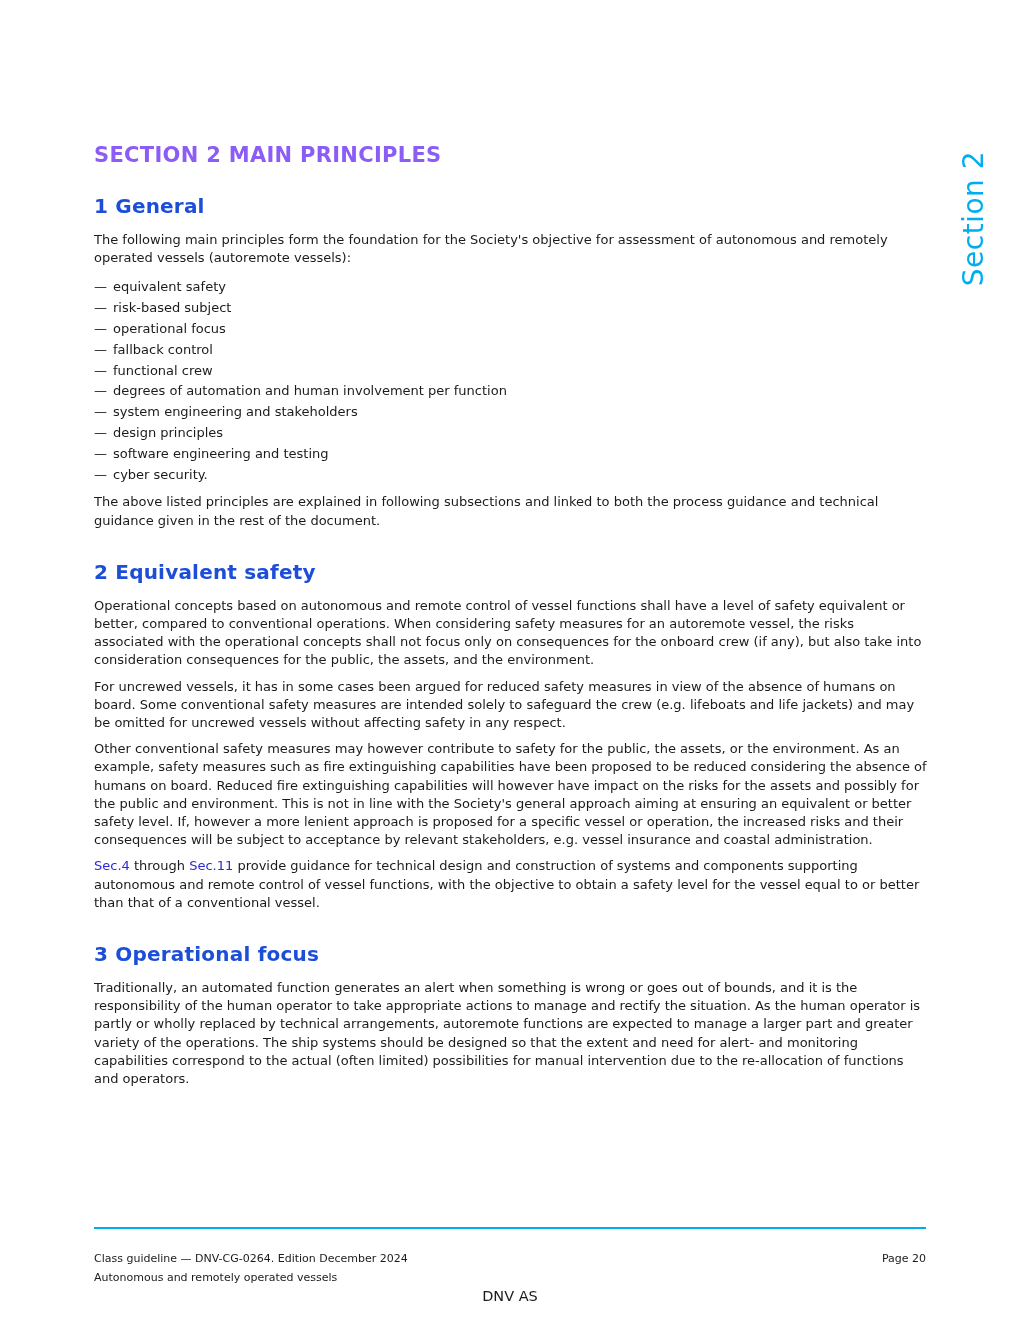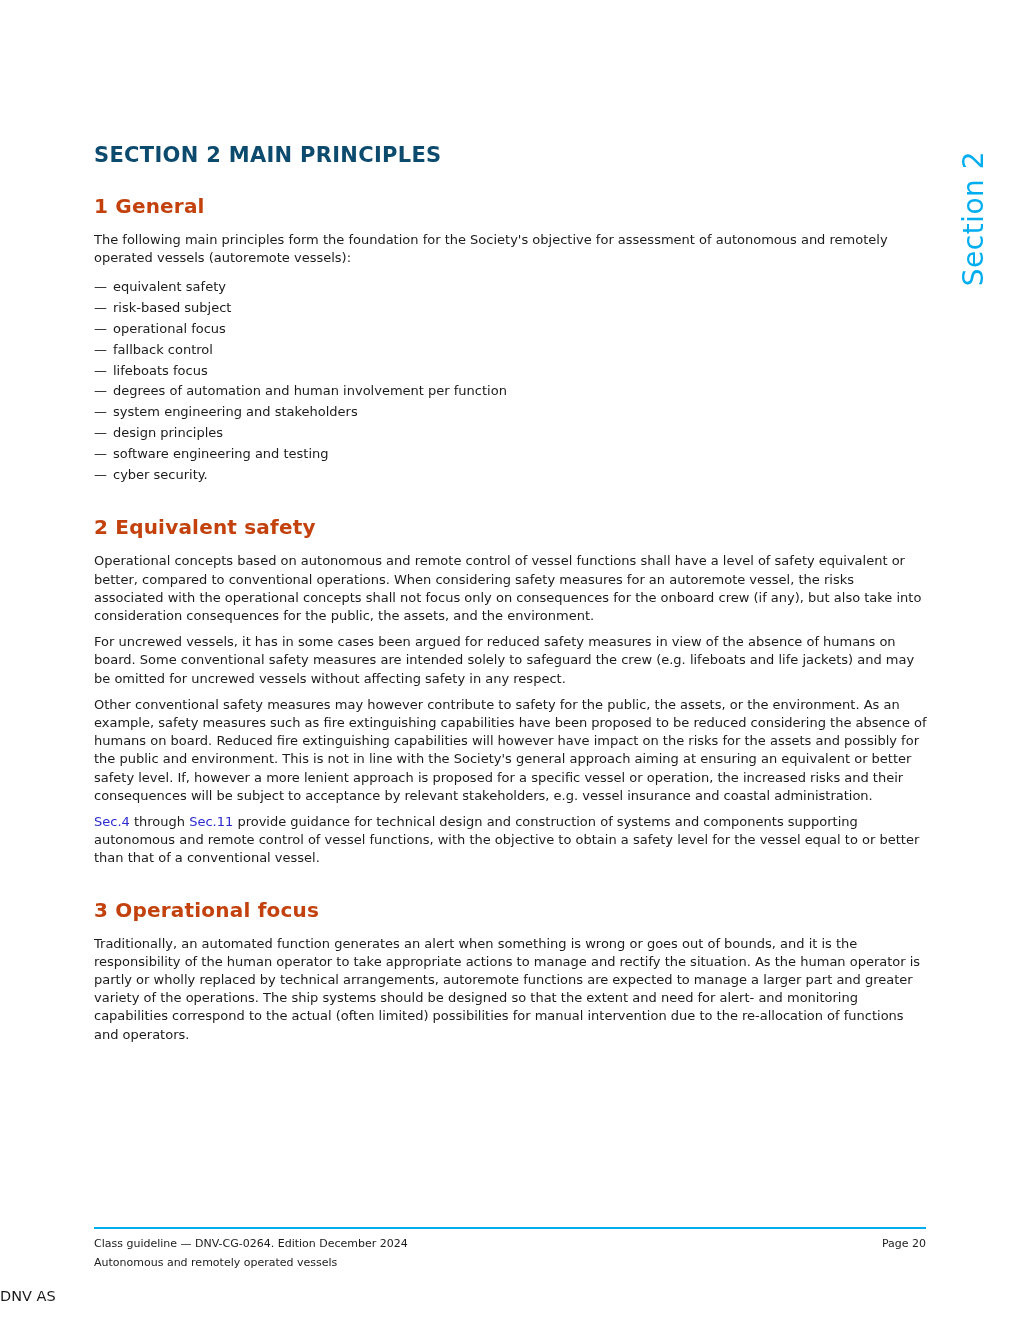--- a/index.html
+++ b/index.html
@@ -12,28 +12,28 @@
     color: #1b1b1b;
     overflow: hidden;
   }
   .content {
     position: absolute;
     left: 94px;
     top: 143px;
     width: 833px;
   }
   .doc-title {
-    color: #0c4a6e;
+    color: #8b5cf6;
     font-size: 21px;
     font-weight: bold;
     margin: 0;
     letter-spacing: 0.3px;
   }
   .sec-heading {
-    color: #c2410c;
+    color: #1d4ed8;
     font-size: 20px;
     font-weight: bold;
     margin: 30px 0 13px 0;
     letter-spacing: 0.2px;
   }
   .sec-heading.first { margin-top: 27px; }
   .para {
     font-size: 13px;
     line-height: 18.2px;
     margin: 8px 0 0 0;
@@ -64,34 +64,34 @@
     color: #00aeef;
     font-size: 28px;
     letter-spacing: 0.5px;
   }
   .footer {
     position: absolute;
     left: 94px;
     right: 94px;
     top: 1227px;
     border-top: 2px solid #00aeef;
-    padding-top: 5px;
+    padding-top: 20px;
     font-size: 11px;
     line-height: 19px;
   }
   .footer-row {
     display: flex;
     justify-content: space-between;
   }
   .publisher {
     position: absolute;
     left: 0;
     right: 0;
     top: 1288px;
-    text-align: left;
+    text-align: center;
     font-size: 14.5px;
   }
 </style>
 </head>
 <body>
 
 <div class="page">
 
   <div class="side-label">Section 2</div>
 
@@ -114,21 +114,21 @@
         <li>
             <span class="dash">—</span>
             <span>operational focus</span>
           </li>
         <li>
             <span class="dash">—</span>
             <span>fallback control</span>
           </li>
         <li>
             <span class="dash">—</span>
-            <span>lifeboats focus</span>
+            <span>functional crew</span>
           </li>
         <li>
             <span class="dash">—</span>
             <span>degrees of automation and human involvement per function</span>
           </li>
         <li>
             <span class="dash">—</span>
             <span>system engineering and stakeholders</span>
           </li>
         <li>
@@ -137,20 +137,21 @@
           </li>
         <li>
             <span class="dash">—</span>
             <span>software engineering and testing</span>
           </li>
         <li>
             <span class="dash">—</span>
             <span>cyber security.</span>
           </li>
       </ul>
+      <p class="para">The above listed principles are explained in following subsections and linked to both the process guidance and technical guidance given in the rest of the document.</p>
     </section>
 
     <section>
       <h2 class="sec-heading">2 Equivalent safety</h2>
       <p class="para">Operational concepts based on autonomous and remote control of vessel functions shall have a level of safety equivalent or better, compared to conventional operations. When considering safety measures for an autoremote vessel, the risks associated with the operational concepts shall not focus only on consequences for the onboard crew (if any), but also take into consideration consequences for the public, the assets, and the environment.</p>
       <p class="para">For uncrewed vessels, it has in some cases been argued for reduced safety measures in view of the absence of humans on board. Some conventional safety measures are intended solely to safeguard the crew (e.g. lifeboats and life jackets) and may be omitted for uncrewed vessels without affecting safety in any respect.</p>
       <p class="para">Other conventional safety measures may however contribute to safety for the public, the assets, or the environment. As an example, safety measures such as fire extinguishing capabilities have been proposed to be reduced considering the absence of humans on board. Reduced fire extinguishing capabilities will however have impact on the risks for the assets and possibly for the public and environment. This is not in line with the Society's general approach aiming at ensuring an equivalent or better safety level. If, however a more lenient approach is proposed for a specific vessel or operation, the increased risks and their consequences will be subject to acceptance by relevant stakeholders, e.g. vessel insurance and coastal administration.</p>
       <p class="para"><span class="ref-link">Sec.4</span><span> through </span><span class="ref-link">Sec.11</span><span> provide guidance for technical design and construction of systems and components supporting autonomous and remote control of vessel functions, with the objective to obtain a safety level for the vessel equal to or better than that of a conventional vessel.</span></p>
     </section>
 

